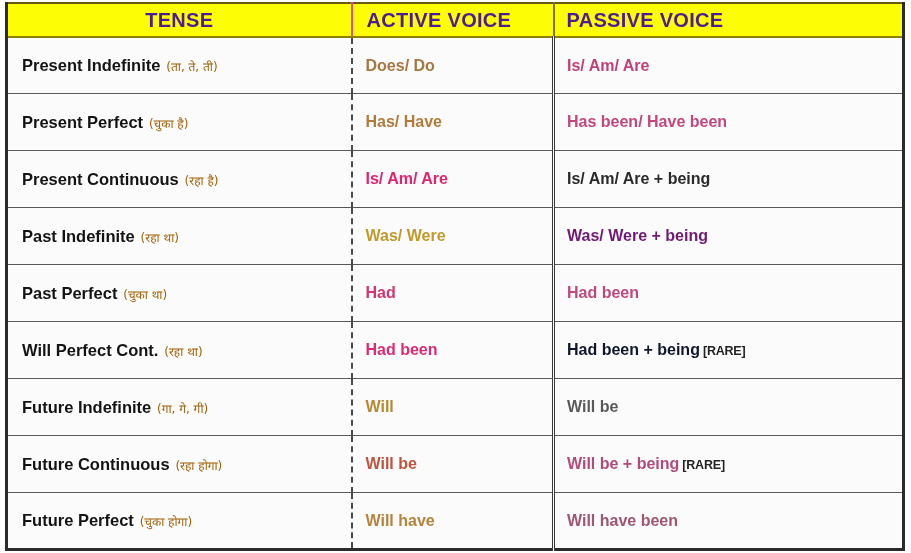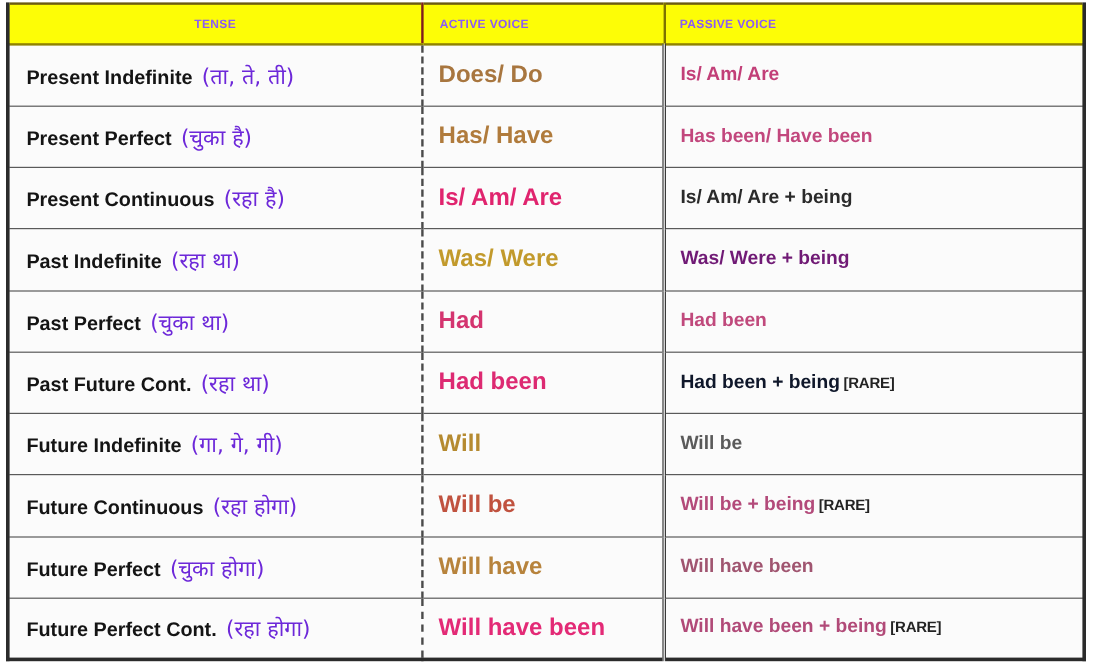--- a/index.html
+++ b/index.html
@@ -34,30 +34,30 @@
     border-bottom: 3px solid #2b2b2b;
     background: #fbfbfb;
   }
 
   col.c-tense   { width: 345px; }
   col.c-active  { width: 202px; }
   col.c-passive { width: 350px; }
 
   thead th {
     background: #fdfd06;
-    color: #8b5cf6;
-    font-size: 10px;
+    color: #4c1d95;
+    font-size: 20px;
     font-weight: bold;
     letter-spacing: 0.3px;
     height: 32px;
     padding: 0 6px;
     border-bottom: 2px solid #8f8200;
   }
   th.h-tense   { text-align: center; }
-  th.h-active  { text-align: left;  padding-left: 14px; border-left: 2px solid #7f1d1d; margin-left: 44px; }
+  th.h-active  { text-align: left;  padding-left: 14px; border-left: 2px solid #ec4899; margin-left: 44px; }
   th.h-passive { text-align: left;  padding-left: 12px; border-left: 2px solid #7d7100; margin-top: 32px; }
 
   tbody tr { height: 42.6px; }
 
   tbody td {
     border-top: 1.5px solid #5a5a5a;
     padding: 0 6px;
     vertical-align: middle;
     background: #fbfbfb;
     overflow: hidden;
@@ -67,29 +67,29 @@
   td.cell-tense {
     text-align: left;
     padding-left: 14px;
     color: #141414;
     font-size: 16.5px;
     font-weight: bold;
   }
   td.cell-tense .hi {
     font-family: "DejaVu Sans", sans-serif;
     font-weight: normal;
-    font-size: 18px;
-    color: #6d28d9;
+    font-size: 12px;
+    color: #a16207;
     margin-left: 2px;
   }
 
   td.cell-active {
     border-left: 2px dashed #4a4a4a;
     padding-left: 13px;
-    font-size: 20px;
+    font-size: 16px;
     font-weight: bold;
     text-align: left;
   }
 
   td.cell-passive {
     border-left: 3px double #3a3a3a;
     padding-left: 12px;
     font-size: 16px;
     font-weight: bold;
     text-align: left;
@@ -140,39 +140,34 @@
           <td class="cell-tense"><span>Past Indefinite</span><span class="hi"> (रहा था)</span></td>
           <td class="cell-active" style="color: rgb(194, 154, 44);">Was/ Were</td>
           <td class="cell-passive"><span style="color: #701a75;">Was/ Were + being</span></td>
         </tr>
         <tr>
           <td class="cell-tense"><span>Past Perfect</span><span class="hi"> (चुका था)</span></td>
           <td class="cell-active" style="color: rgb(212, 52, 111);">Had</td>
           <td class="cell-passive"><span style="color: rgb(192, 73, 124);">Had been</span></td>
         </tr>
         <tr>
-          <td class="cell-tense"><span>Past Future Cont.</span><span class="hi"> (रहा था)</span></td>
+          <td class="cell-tense"><span>Will Perfect Cont.</span><span class="hi"> (रहा था)</span></td>
           <td class="cell-active" style="color: rgb(221, 42, 114);">Had been</td>
           <td class="cell-passive"><span style="color: #0f172a; text-align: right;">Had been + being</span><span class="rare">[RARE]</span></td>
         </tr>
         <tr>
           <td class="cell-tense"><span>Future Indefinite</span><span class="hi"> (गा, गे, गी)</span></td>
           <td class="cell-active" style="color: rgb(181, 138, 48);">Will</td>
           <td class="cell-passive"><span style="color: rgb(90, 90, 90);">Will be</span></td>
         </tr>
         <tr>
           <td class="cell-tense"><span>Future Continuous</span><span class="hi"> (रहा होगा)</span></td>
           <td class="cell-active" style="color: rgb(192, 82, 63);">Will be</td>
           <td class="cell-passive"><span style="color: rgb(179, 74, 122);">Will be + being</span><span class="rare">[RARE]</span></td>
         </tr>
         <tr>
           <td class="cell-tense"><span>Future Perfect</span><span class="hi"> (चुका होगा)</span></td>
           <td class="cell-active" style="color: rgb(183, 131, 60);">Will have</td>
           <td class="cell-passive"><span style="color: rgb(160, 85, 112);">Will have been</span></td>
         </tr>
-        <tr>
-          <td class="cell-tense"><span>Future Perfect Cont.</span><span class="hi"> (रहा होगा)</span></td>
-          <td class="cell-active" style="color: rgb(227, 42, 118);">Will have been</td>
-          <td class="cell-passive"><span style="color: rgb(177, 74, 120);">Will have been + being</span><span class="rare">[RARE]</span></td>
-        </tr>
       </tbody>
   </table>
 </div>
 
 </body></html>

